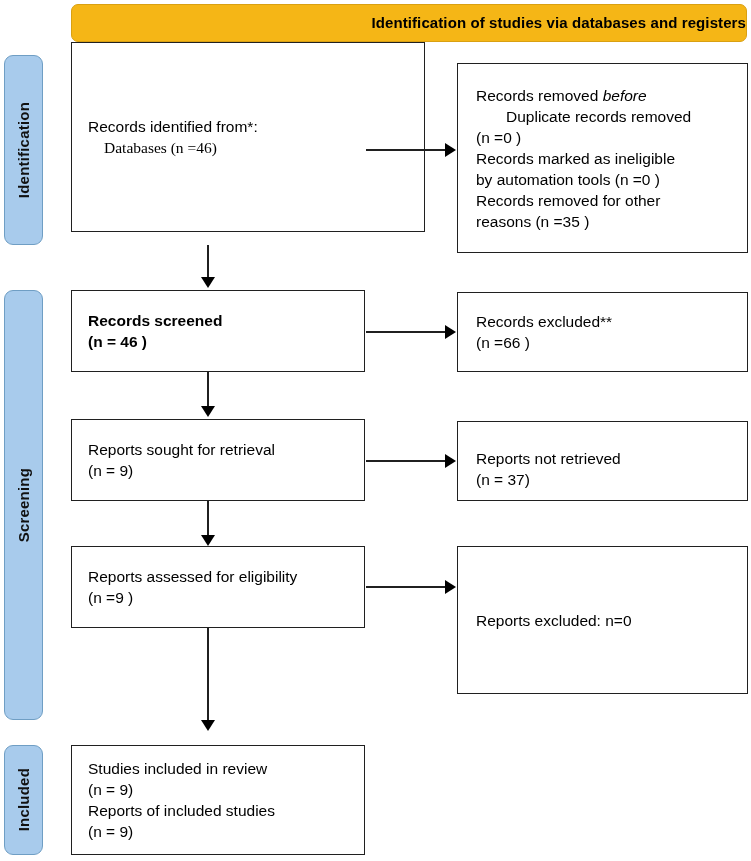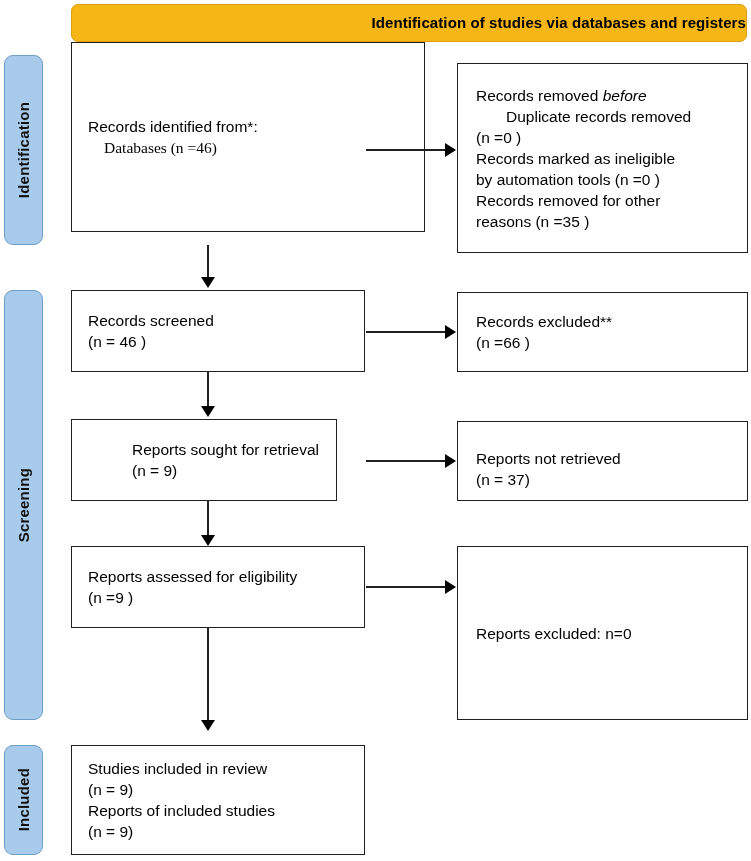--- a/index.html
+++ b/index.html
@@ -159,41 +159,41 @@
       <div class="line">reasons (n =35 )</div>
     </div>
   </div>
 
   <div class="h-line" style="left:366px; top:149px; width:80px;"></div>
   <div class="arrow-right" style="left:445px; top:143px;"></div>
 
   <div class="v-line" style="left:207px; top:245px; height:33px;"></div>
   <div class="arrow-down" style="left:201px; top:277px;"></div>
 
-  <div class="box" style="left:71px; top:290px; width:294px; height:82px;">
+  <div class="box" style="left:71px; top:290px; width:294px; height:82px;font-weight:bold;">
     <div class="box-inner">
       <div class="line">Records screened</div>
       <div class="line">(n = 46 )</div>
     </div>
   </div>
 
   <div class="box" style="left:457px; top:292px; width:291px; height:80px;">
     <div class="box-inner" style="padding-left:18px;">
       <div class="line">Records excluded**</div>
       <div class="line">(n =66 )</div>
     </div>
   </div>
 
   <div class="h-line" style="left:366px; top:331px; width:80px;"></div>
   <div class="arrow-right" style="left:445px; top:325px;"></div>
 
   <div class="v-line" style="left:207px; top:372px; height:35px;"></div>
   <div class="arrow-down" style="left:201px; top:406px;"></div>
 
-  <div class="box" style="left:71px; top:419px; width:266px; height:82px;padding-left:44px;">
+  <div class="box" style="left:71px; top:419px; width:294px; height:82px;">
     <div class="box-inner">
       <div class="line">Reports sought for retrieval</div>
       <div class="line">(n = 9)</div>
     </div>
   </div>
 
   <div class="box" style="left:457px; top:421px; width:291px; height:80px;">
     <div class="box-inner" style="padding-left:18px;margin-top:16px;">
       <div class="line">Reports not retrieved</div>
       <div class="line">(n = 37)</div>
@@ -206,21 +206,21 @@
   <div class="v-line" style="left:207px; top:501px; height:35px;"></div>
   <div class="arrow-down" style="left:201px; top:535px;"></div>
 
   <div class="box" style="left:71px; top:546px; width:294px; height:82px;">
     <div class="box-inner">
       <div class="line">Reports assessed for eligibility</div>
       <div class="line">(n =9 )</div>
     </div>
   </div>
 
-  <div class="box" style="left:457px; top:546px; width:291px; height:174px;">
+  <div class="box" style="left:457px; top:546px; width:291px; height:148px;">
     <div class="box-inner" style="padding-left:18px;">
       <div class="line">Reports excluded: n=0</div>
     </div>
   </div>
 
   <div class="h-line" style="left:366px; top:586px; width:80px;"></div>
   <div class="arrow-right" style="left:445px; top:580px;"></div>
 
   <div class="v-line" style="left:207px; top:628px; height:93px;"></div>
   <div class="arrow-down" style="left:201px; top:720px;"></div>

